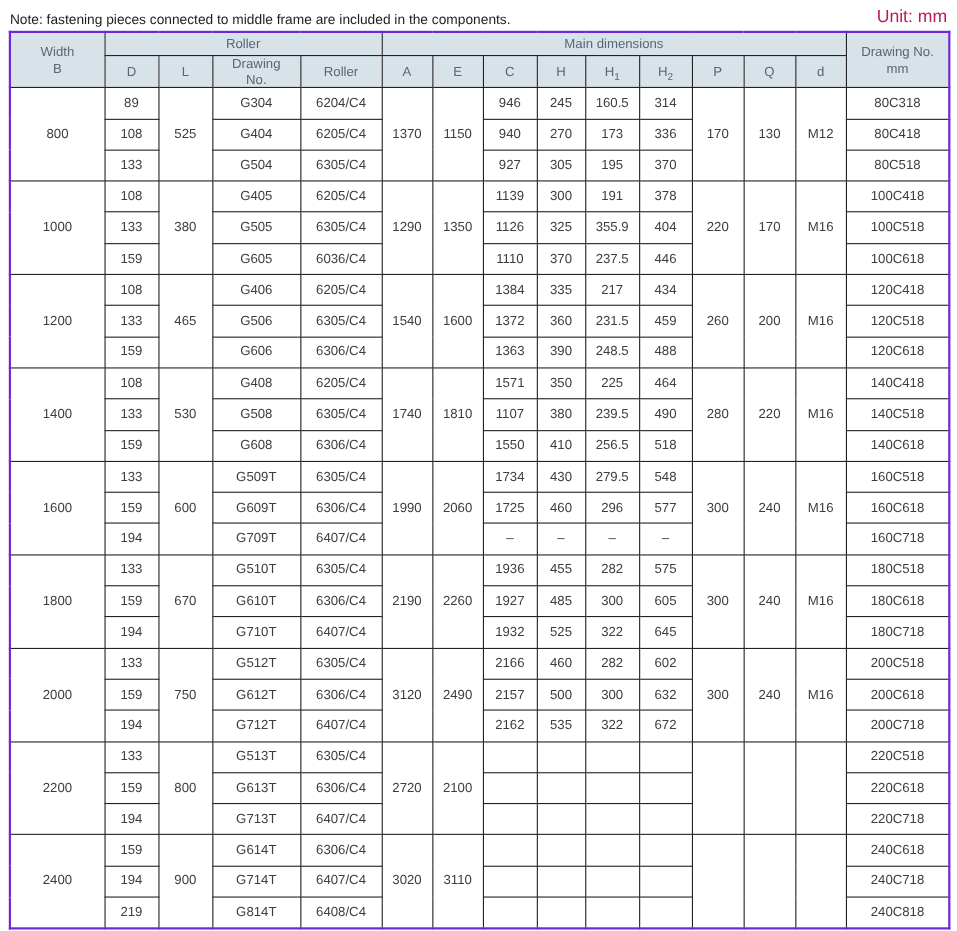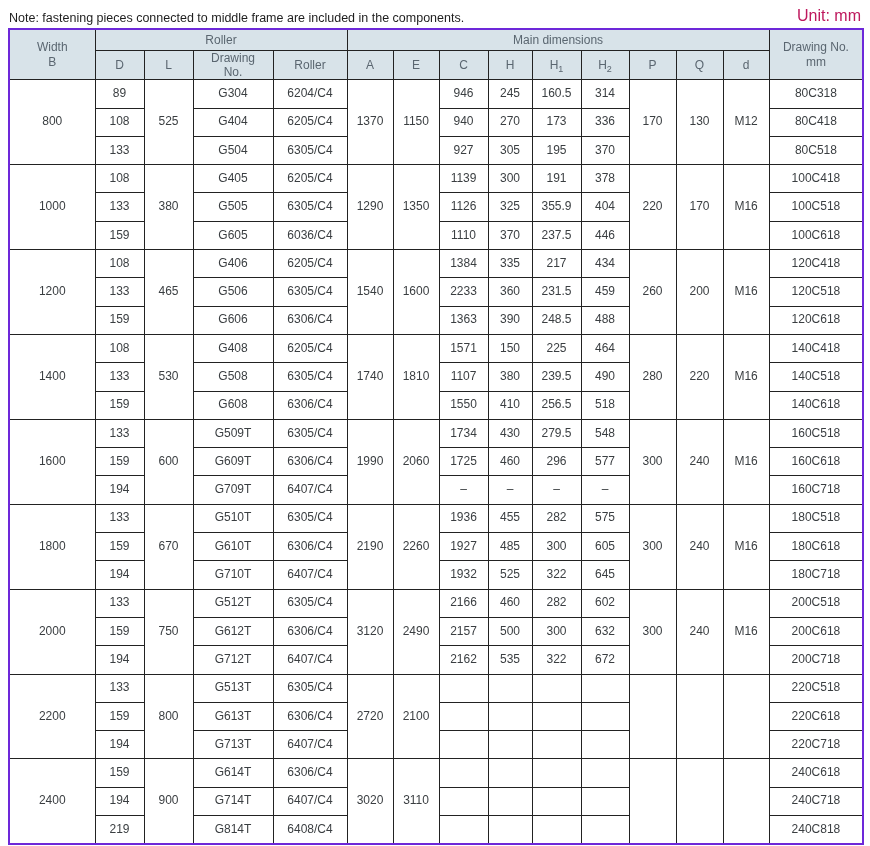--- a/index.html
+++ b/index.html
@@ -192,21 +192,21 @@
           <td>434</td>
           <td rowspan="3">260</td>
           <td rowspan="3">200</td>
           <td rowspan="3">M16</td>
           <td>120C418</td>
         </tr>
         <tr>
           <td>133</td>
           <td>G506</td>
           <td>6305/C4</td>
-          <td>2233</td>
+          <td>1372</td>
           <td>360</td>
           <td>231.5</td>
           <td>459</td>
           <td>120C518</td>
         </tr>
         <tr>
           <td>159</td>
           <td>G606</td>
           <td>6306/C4</td>
           <td>1363</td>
@@ -217,21 +217,21 @@
         </tr>
         <tr>
           <td rowspan="3">1400</td>
           <td>108</td>
           <td rowspan="3">530</td>
           <td>G408</td>
           <td>6205/C4</td>
           <td rowspan="3">1740</td>
           <td rowspan="3">1810</td>
           <td>1571</td>
-          <td>150</td>
+          <td>350</td>
           <td>225</td>
           <td>464</td>
           <td rowspan="3">280</td>
           <td rowspan="3">220</td>
           <td rowspan="3">M16</td>
           <td>140C418</td>
         </tr>
         <tr>
           <td>133</td>
           <td>G508</td>

